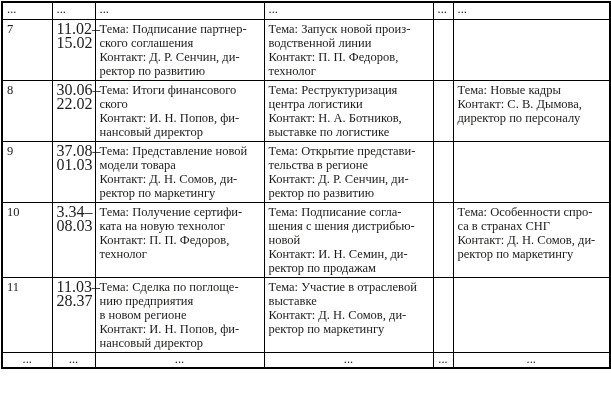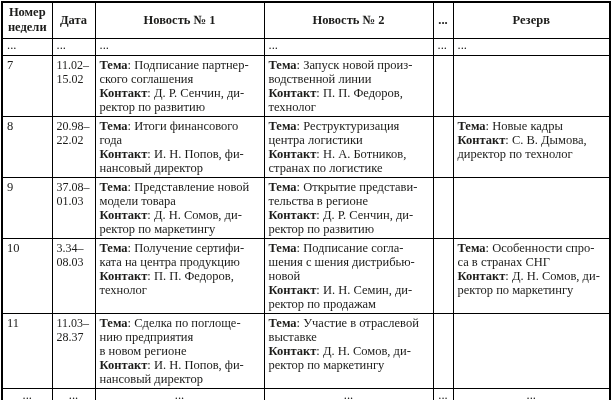--- a/index.html
+++ b/index.html
@@ -29,53 +29,45 @@
   .sched th {
     text-align: center;
     vertical-align: middle;
     font-weight: bold;
     line-height: 15px;
     padding: 1px 2px;
   }
   .sched td div { white-space: nowrap; line-height: 14px; }
   .sched td { line-height: 14px; }
   .week { text-align: center; }
-  .date { padding-left: 3px; padding-right: 1px; font-size: 12px; }
+  .date { padding-left: 3px; padding-right: 1px; font-size: 16px; }
   tr.hdr    { height: 36px; }
   tr.dots-top    { height: 17px; }
   tr.dots-top td { padding-top: 0; padding-bottom: 0; line-height: 13px; }
   tr.dots-bottom { height: 16px; }
   tr.dots-bottom td { padding-top: 0; padding-bottom: 0; line-height: 13px; text-align: center; }
   tr.h60 { height: 60px; }
   tr.h72 { height: 72px; }
   tr.h74 { height: 74px; }
-  b { font-weight: bold; }
+  b { font-weight: normal; }
 </style>
 </head>
 <body>
 
 <div class="page">
   <table class="sched">
     <colgroup>
       <col style="width:50px">
         <col style="width:43px">
         <col style="width:169px">
       <col style="width:169px">
         <col style="width:20px">
         <col style="width:157px">
     </colgroup>
     <tbody>
-      <tr class="hdr">
-        <th>Номер недели</th>
-        <th>Дата</th>
-        <th>Новость № 1</th>
-        <th>Новость № 2</th>
-        <th>...</th>
-        <th>Резерв</th>
-      </tr>
 
       <tr class="dots-top">
         <td class="week">...</td>
         <td>...</td>
         <td>...</td>
         <td>...</td>
         <td>...</td>
         <td>...</td>
       </tr>
 
@@ -97,40 +89,40 @@
             <div><b>Контакт</b>: П. П. Федоров,</div>
             <div>технолог</div>
           </td>
         <td></td>
         <td></td>
       </tr>
 
       <tr class="h60">
         <td class="week">8</td>
         <td class="date">
-            <div>20.98–</div>
+            <div>30.06–</div>
             <div>22.02</div>
           </td>
         <td>
             <div><b>Тема</b>: Итоги финансового</div>
-            <div>года</div>
+            <div>ского</div>
             <div><b>Контакт</b>: И. Н. Попов, фи-</div>
             <div>нансовый директор</div>
           </td>
         <td>
             <div><b>Тема</b>: Реструктуризация</div>
             <div>центра логистики</div>
             <div><b>Контакт</b>: Н. А. Ботников,</div>
-            <div>странах по логистике</div>
+            <div>выставке по логистике</div>
           </td>
         <td></td>
         <td>
             <div><b>Тема</b>: Новые кадры</div>
             <div><b>Контакт</b>: С. В. Дымова,</div>
-            <div>директор по технолог</div>
+            <div>директор по персоналу</div>
           </td>
       </tr>
 
       <tr class="h60">
         <td class="week">9</td>
         <td class="date">
             <div>37.08–</div>
             <div>01.03</div>
           </td>
         <td>
@@ -150,21 +142,21 @@
       </tr>
 
       <tr class="h72">
         <td class="week">10</td>
         <td class="date">
             <div>3.34–</div>
             <div>08.03</div>
           </td>
         <td>
             <div><b>Тема</b>: Получение сертифи-</div>
-            <div>ката на центра продукцию</div>
+            <div>ката на новую технолог</div>
             <div><b>Контакт</b>: П. П. Федоров,</div>
             <div>технолог</div>
           </td>
         <td>
             <div><b>Тема</b>: Подписание согла-</div>
             <div>шения с шения дистрибью-</div>
             <div>новой</div>
             <div><b>Контакт</b>: И. Н. Семин, ди-</div>
             <div>ректор по продажам</div>
           </td>

